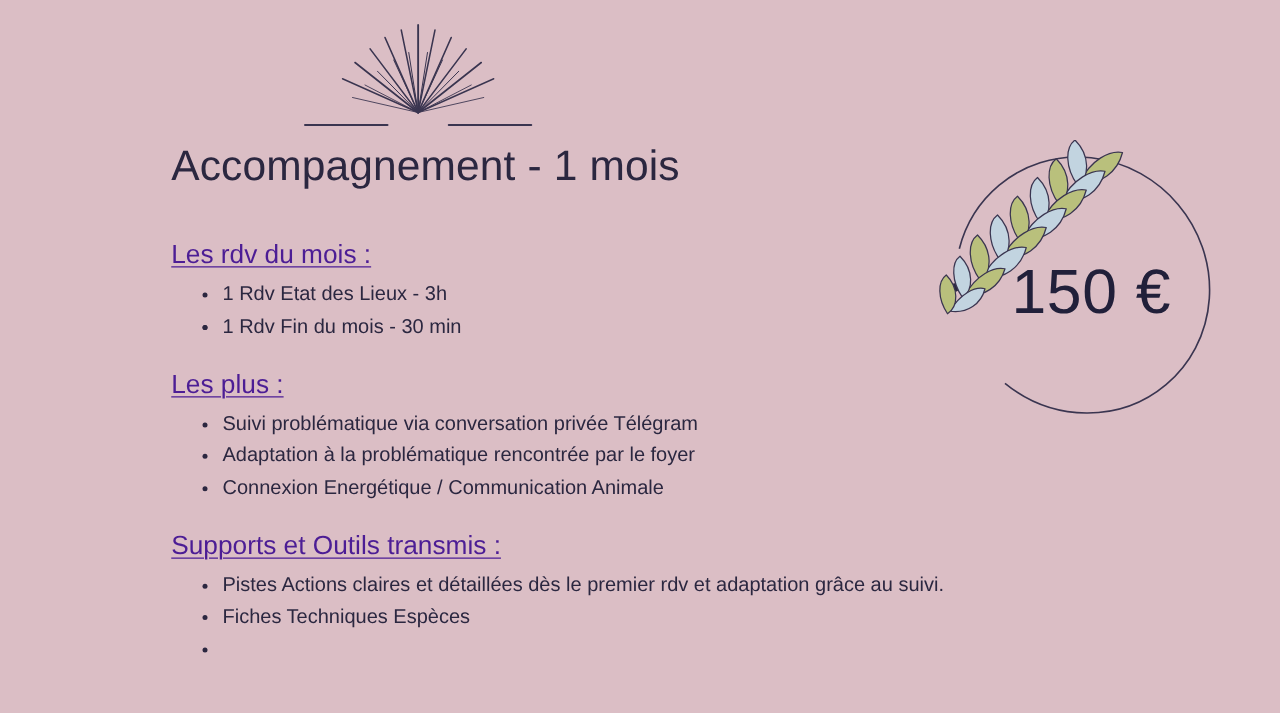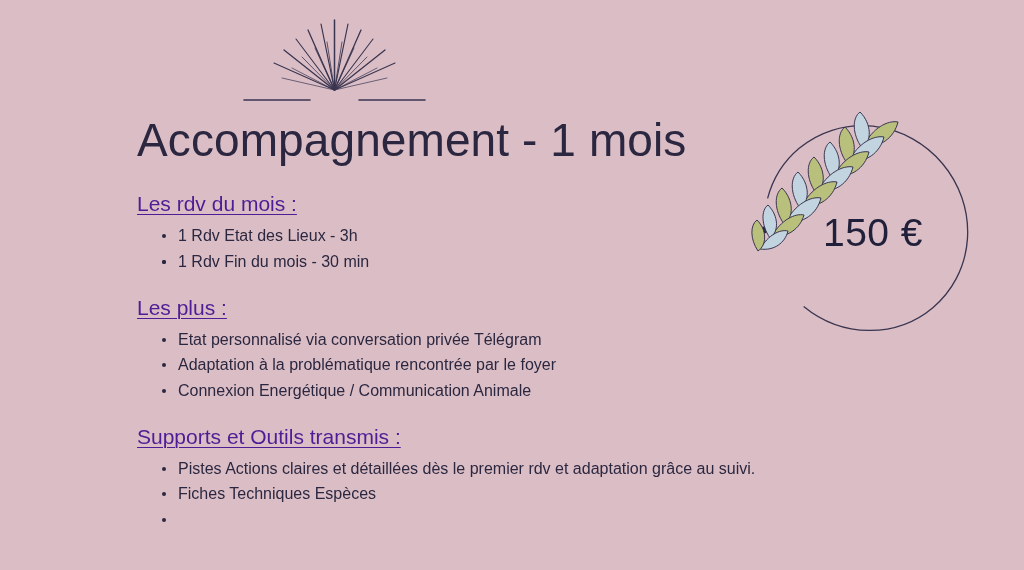--- a/index.html
+++ b/index.html
@@ -30,21 +30,21 @@
     top: 12px;
     width: 205px;
     height: 96px;
   }
 
   
   .title {
     position: absolute;
     left: 137px;
     top: 115px;
-    font-size: 46px;
+    font-size: 34px;
     font-weight: 400;
     letter-spacing: 0.1px;
     color: #2b2740;
     white-space: nowrap;
     line-height: 1.1;
   }
 
   
   .content {
     position: absolute;
@@ -101,21 +101,21 @@
   }
   .badge-price {
     position: absolute;
     left: 0;
     top: 0;
     width: 236px;
     height: 232px;
     display: flex;
     align-items: center;
     justify-content: center;
-    font-size: 39px;
+    font-size: 50px;
     letter-spacing: 0.5px;
     color: #21203a;
     padding-left: 14px;
     padding-top: 10px;
     box-sizing: border-box;
     pointer-events: none;
   }
 </style>
 </head>
 <body>
@@ -161,21 +161,21 @@
       <ul class="bullets">
         <li><span class="dot"></span><span>1 Rdv Etat des Lieux - 3h</span></li>
         <li><span class="dot"></span></li>
         <li><span class="dot"></span><span>1 Rdv Fin du mois - 30 min</span></li>
       </ul>
     </div>
 
     <div class="section">
       <div class="section-heading">Les plus :</div>
       <ul class="bullets">
-        <li><span class="dot"></span><span>Etat personnalisé via conversation privée Télégram</span></li>
+        <li><span class="dot"></span><span>Suivi problématique via conversation privée Télégram</span></li>
         <li><span class="dot"></span><span>Adaptation à la problématique rencontrée par le foyer</span></li>
         <li><span class="dot"></span><span>Connexion Energétique / Communication Animale</span></li>
       </ul>
     </div>
 
     <div class="section gap-big">
       <div class="section-heading">Supports et Outils transmis :</div>
       <ul class="bullets">
         <li><span class="dot"></span><span>Pistes Actions claires et détaillées dès le premier rdv et adaptation grâce au suivi.</span></li>
         <li><span class="dot"></span><span>Fiches Techniques Espèces</span></li>

